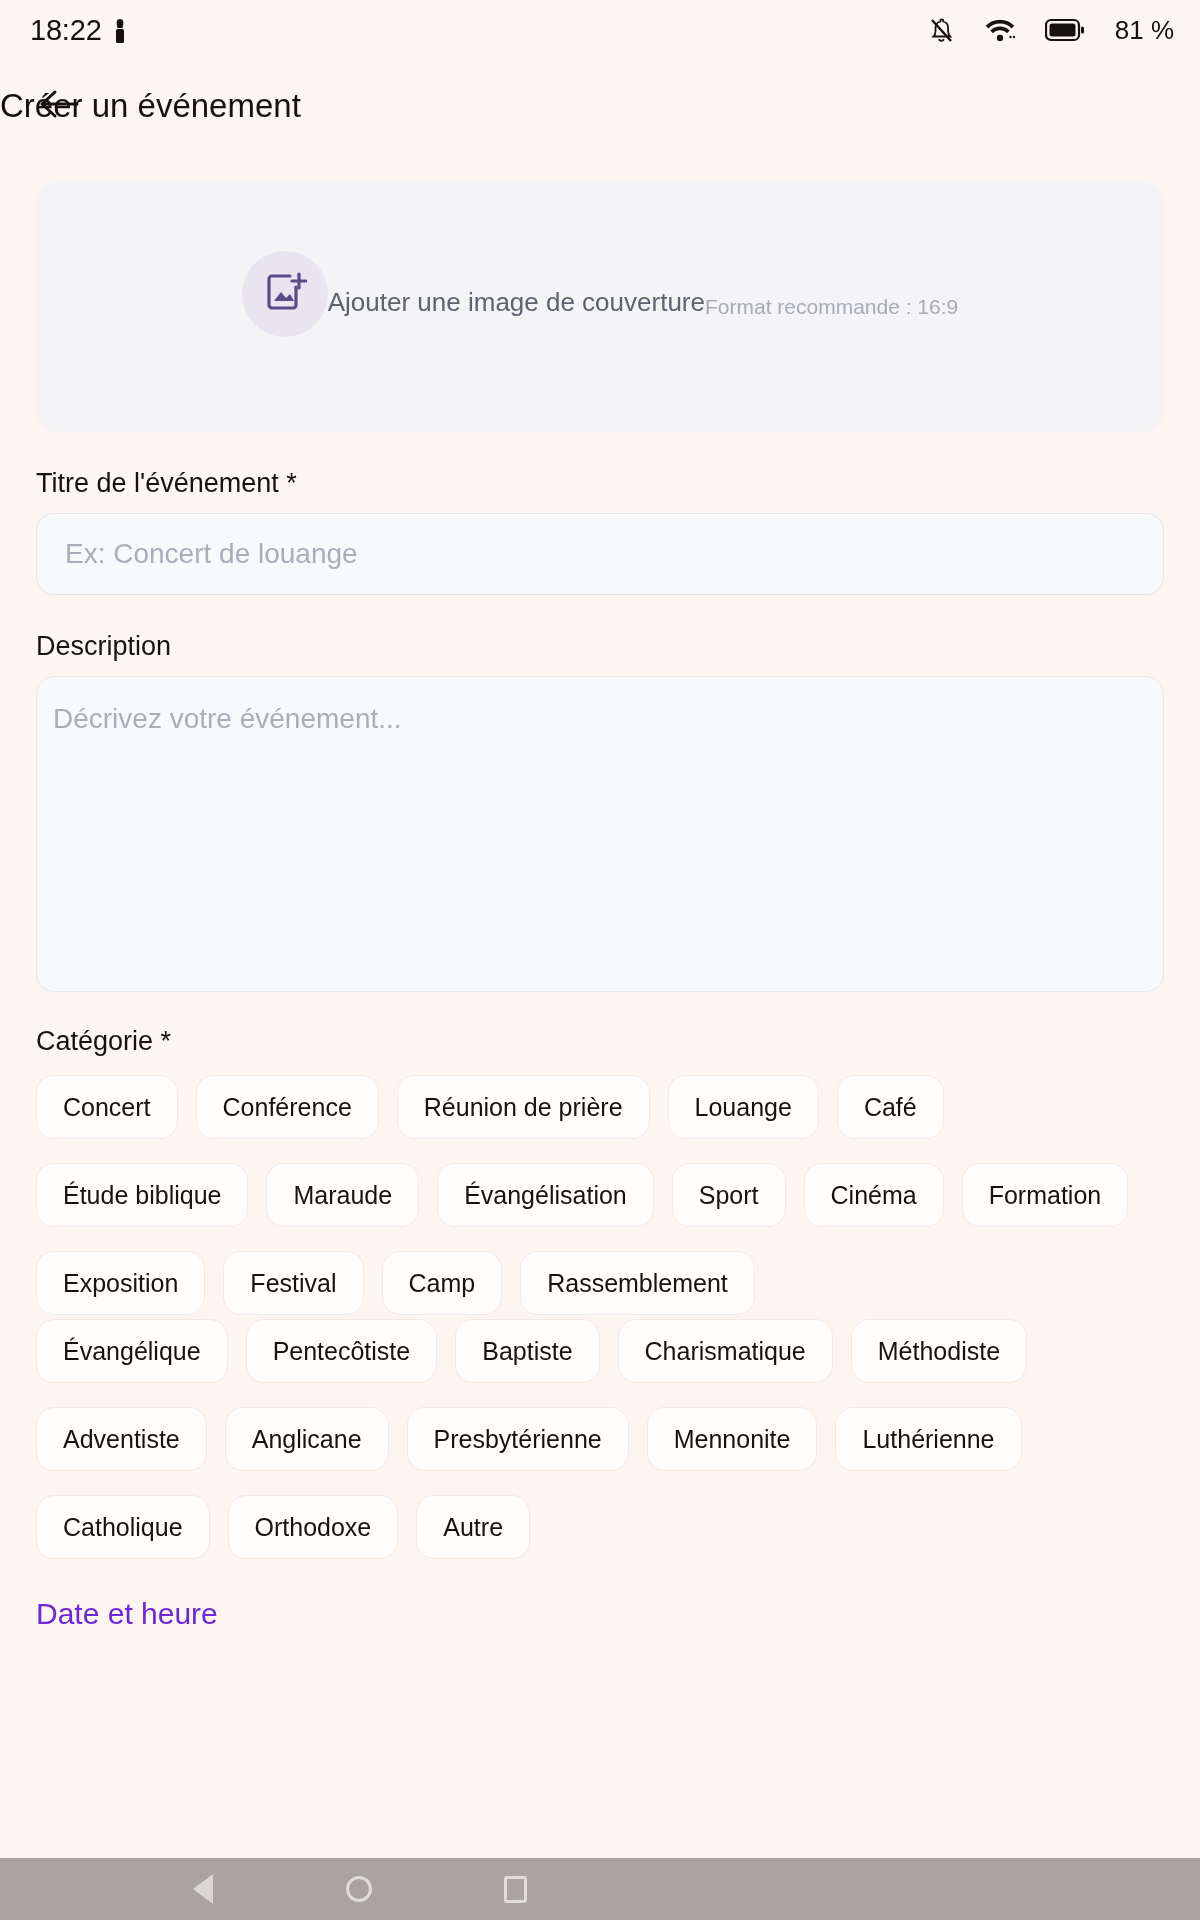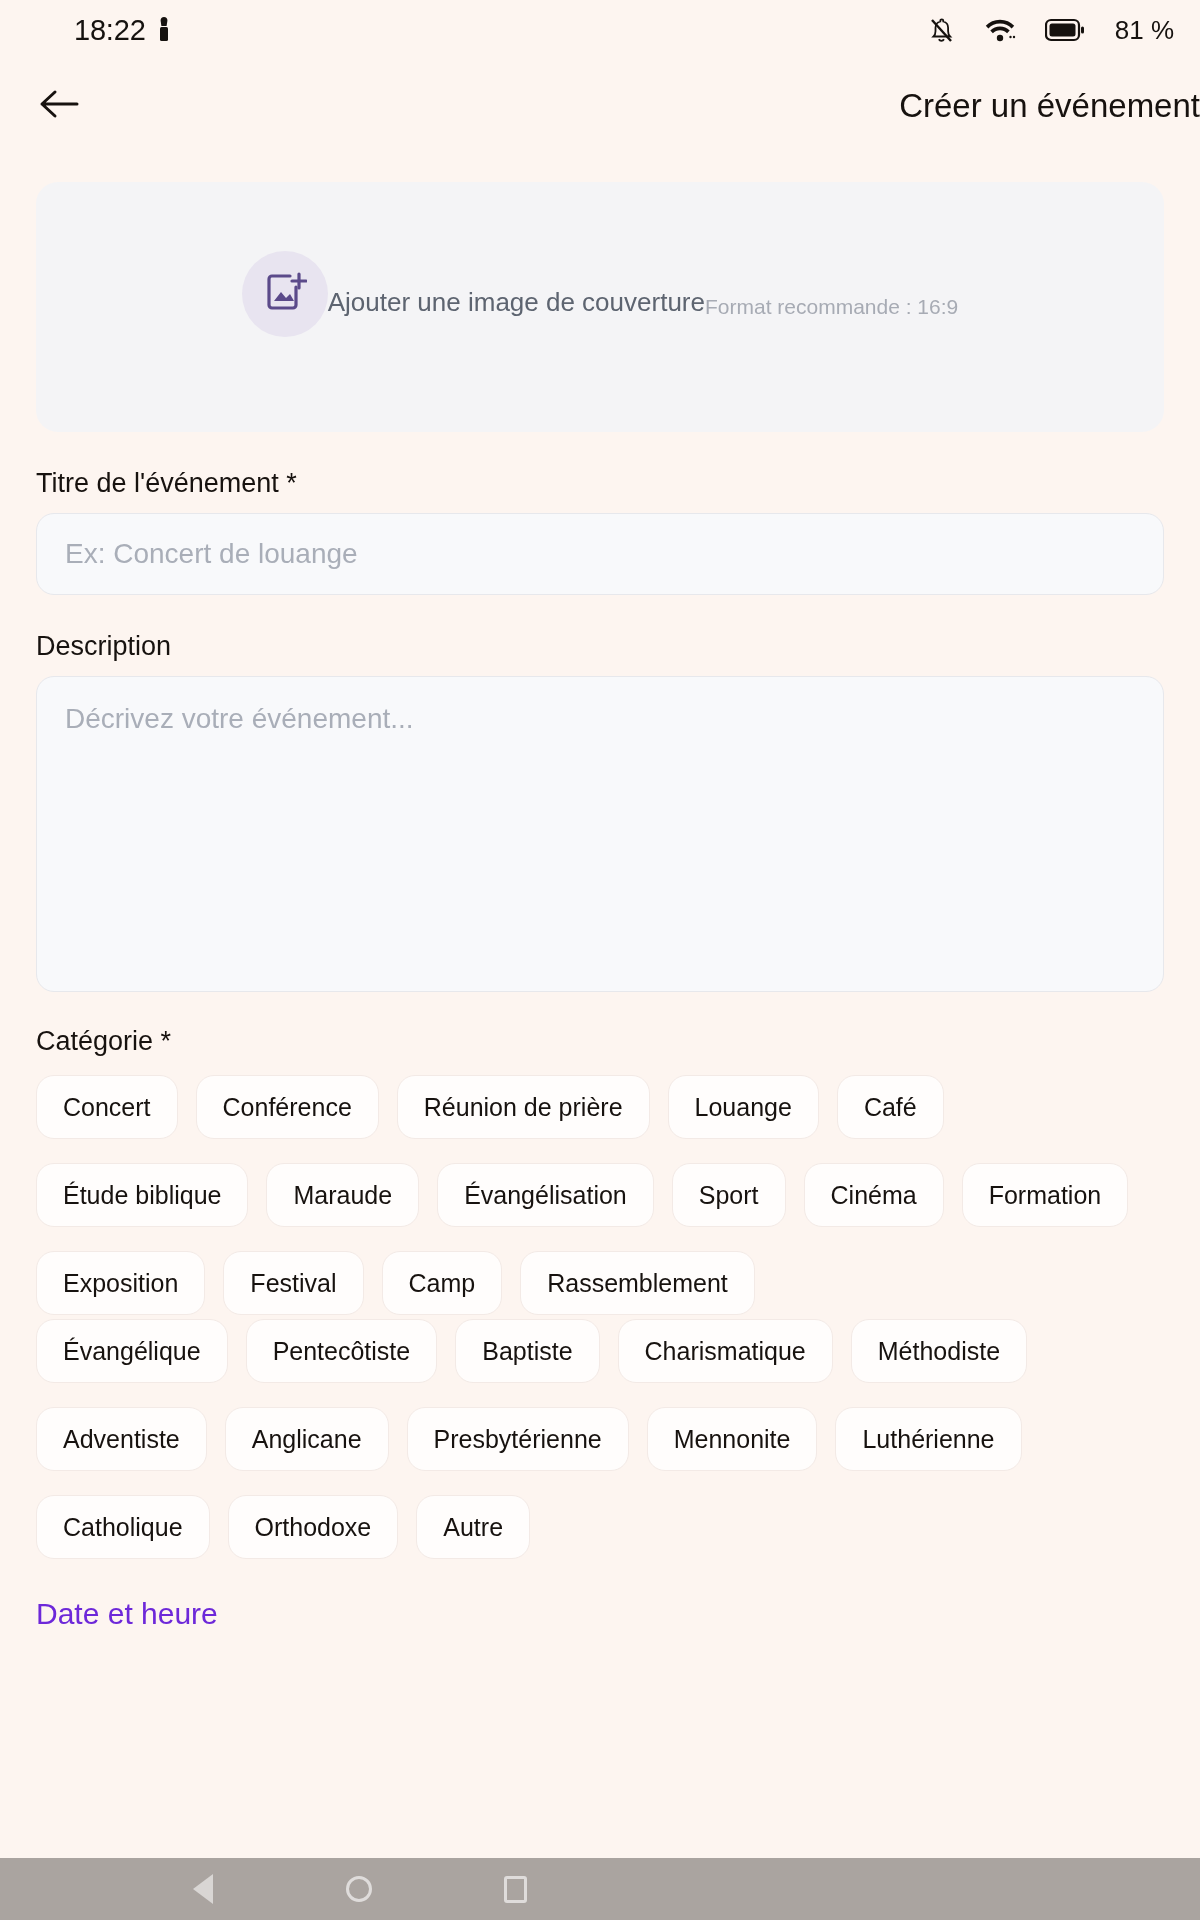--- a/index.html
+++ b/index.html
@@ -21,21 +21,21 @@
     height: 60px;
     display: flex; align-items: center;
     padding: 0 26px 0 30px;
     flex: 0 0 auto;
   }
   .status-time {
     font-size: 29px;
     color: #16120f;
     letter-spacing: -0.2px;
   }
-  .status-left { display: flex; align-items: center; gap: 10px; margin-left: 44px; }
+  .status-left { display: flex; align-items: flex-end; gap: 10px; }
   .status-right {
     margin-left: auto;
     display: flex; align-items: center; gap: 28px;
   }
   .status-pct { font-size: 26px; color: #16120f; margin-left: 2px; }
   .ic { display: inline-block; line-height: 0; }
 
   
   .header {
     height: 92px;
@@ -45,21 +45,21 @@
     flex: 0 0 auto;
   }
   .back-btn {
     width: 58px; height: 58px;
     display: flex; align-items: center; justify-content: center;
     cursor: pointer;
   }
   .header-title {
     position: absolute;
     left: 0; right: 0;
-    text-align: right;
+    text-align: left;
     font-size: 33px;
     color: #17120f;
     pointer-events: none;
   }
 
   
   .content {
     flex: 1 1 auto;
     padding: 30px 36px 0 36px;
     overflow: hidden;
@@ -111,21 +111,21 @@
   }
   .text-input::placeholder { color: #a9aeb8; }
   .text-area {
     width: 100%;
     height: 316px;
     border: 1px solid #e7e8ec;
     border-radius: 18px;
     background: #f8f9fb;
     font-size: 28px;
     color: #17120f;
-    padding: 26px 28px;
+    padding: 26px 16px;
     resize: none;
     font-family: "Liberation Sans", sans-serif;
     outline: none;
   }
   .text-area::placeholder { color: #a9aeb8; }
   .counter {
     text-align: right;
     font-size: 22px;
     color: #4b5160;
     margin-top: 12px;

